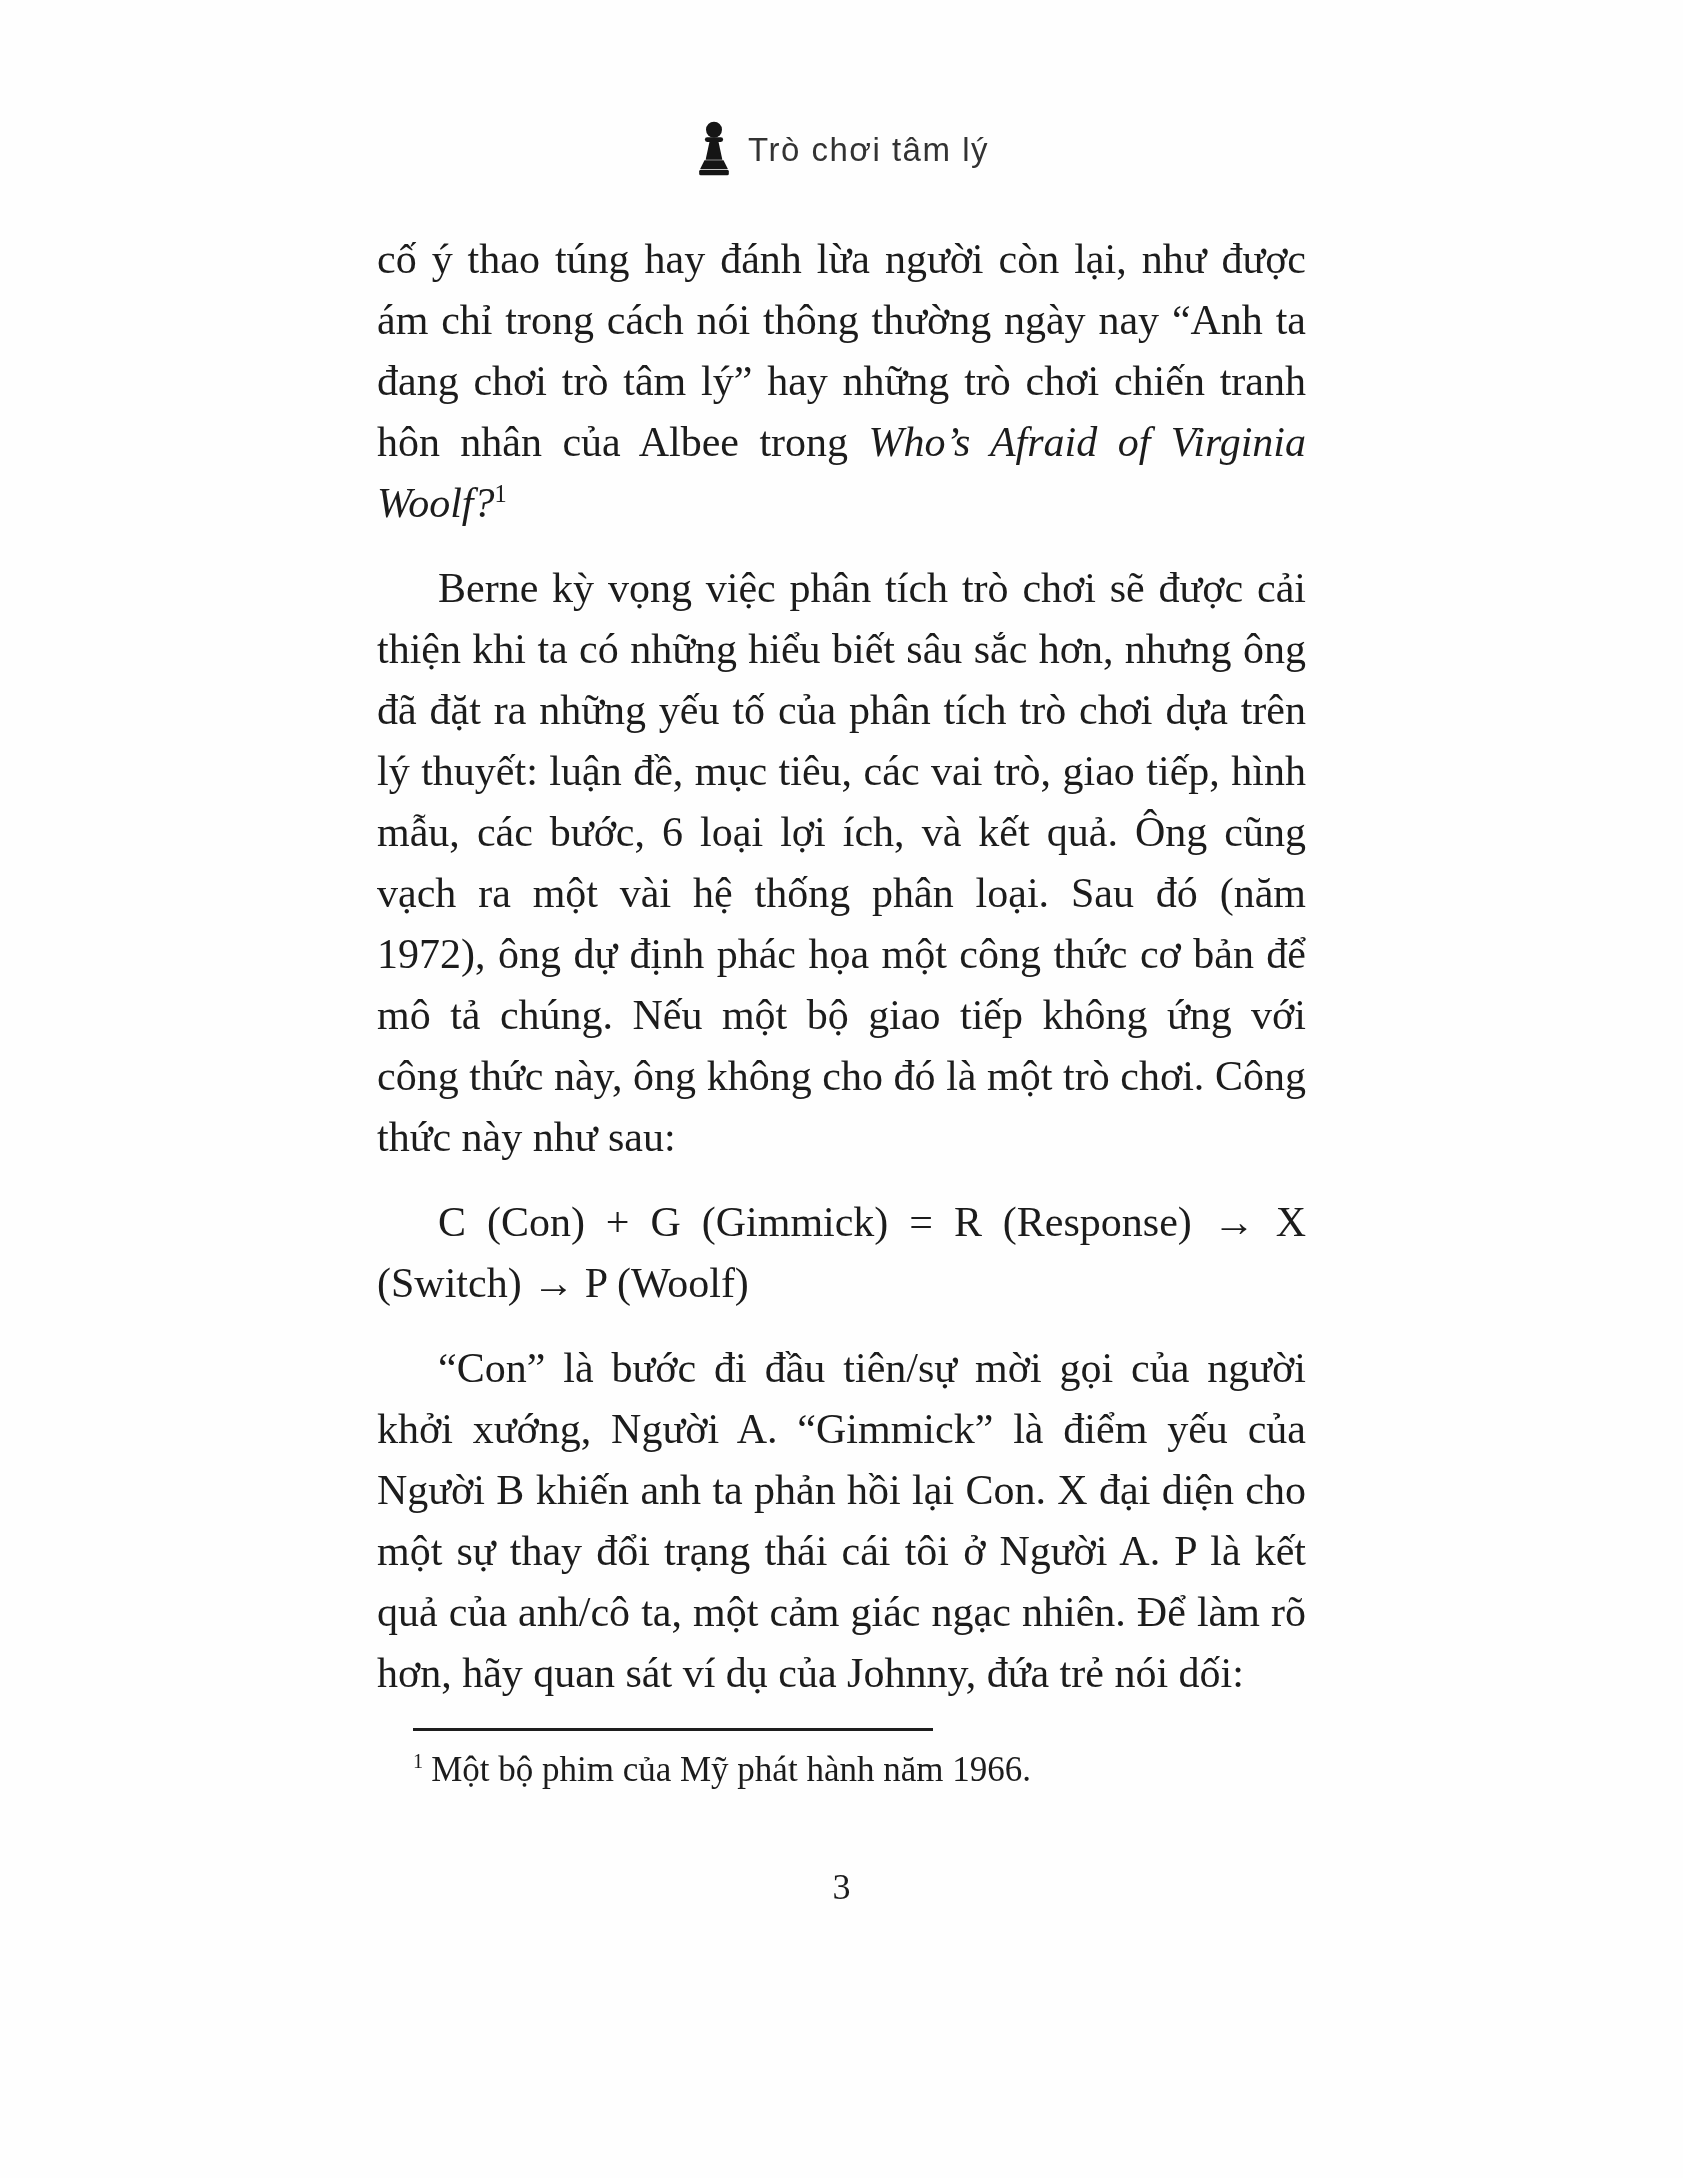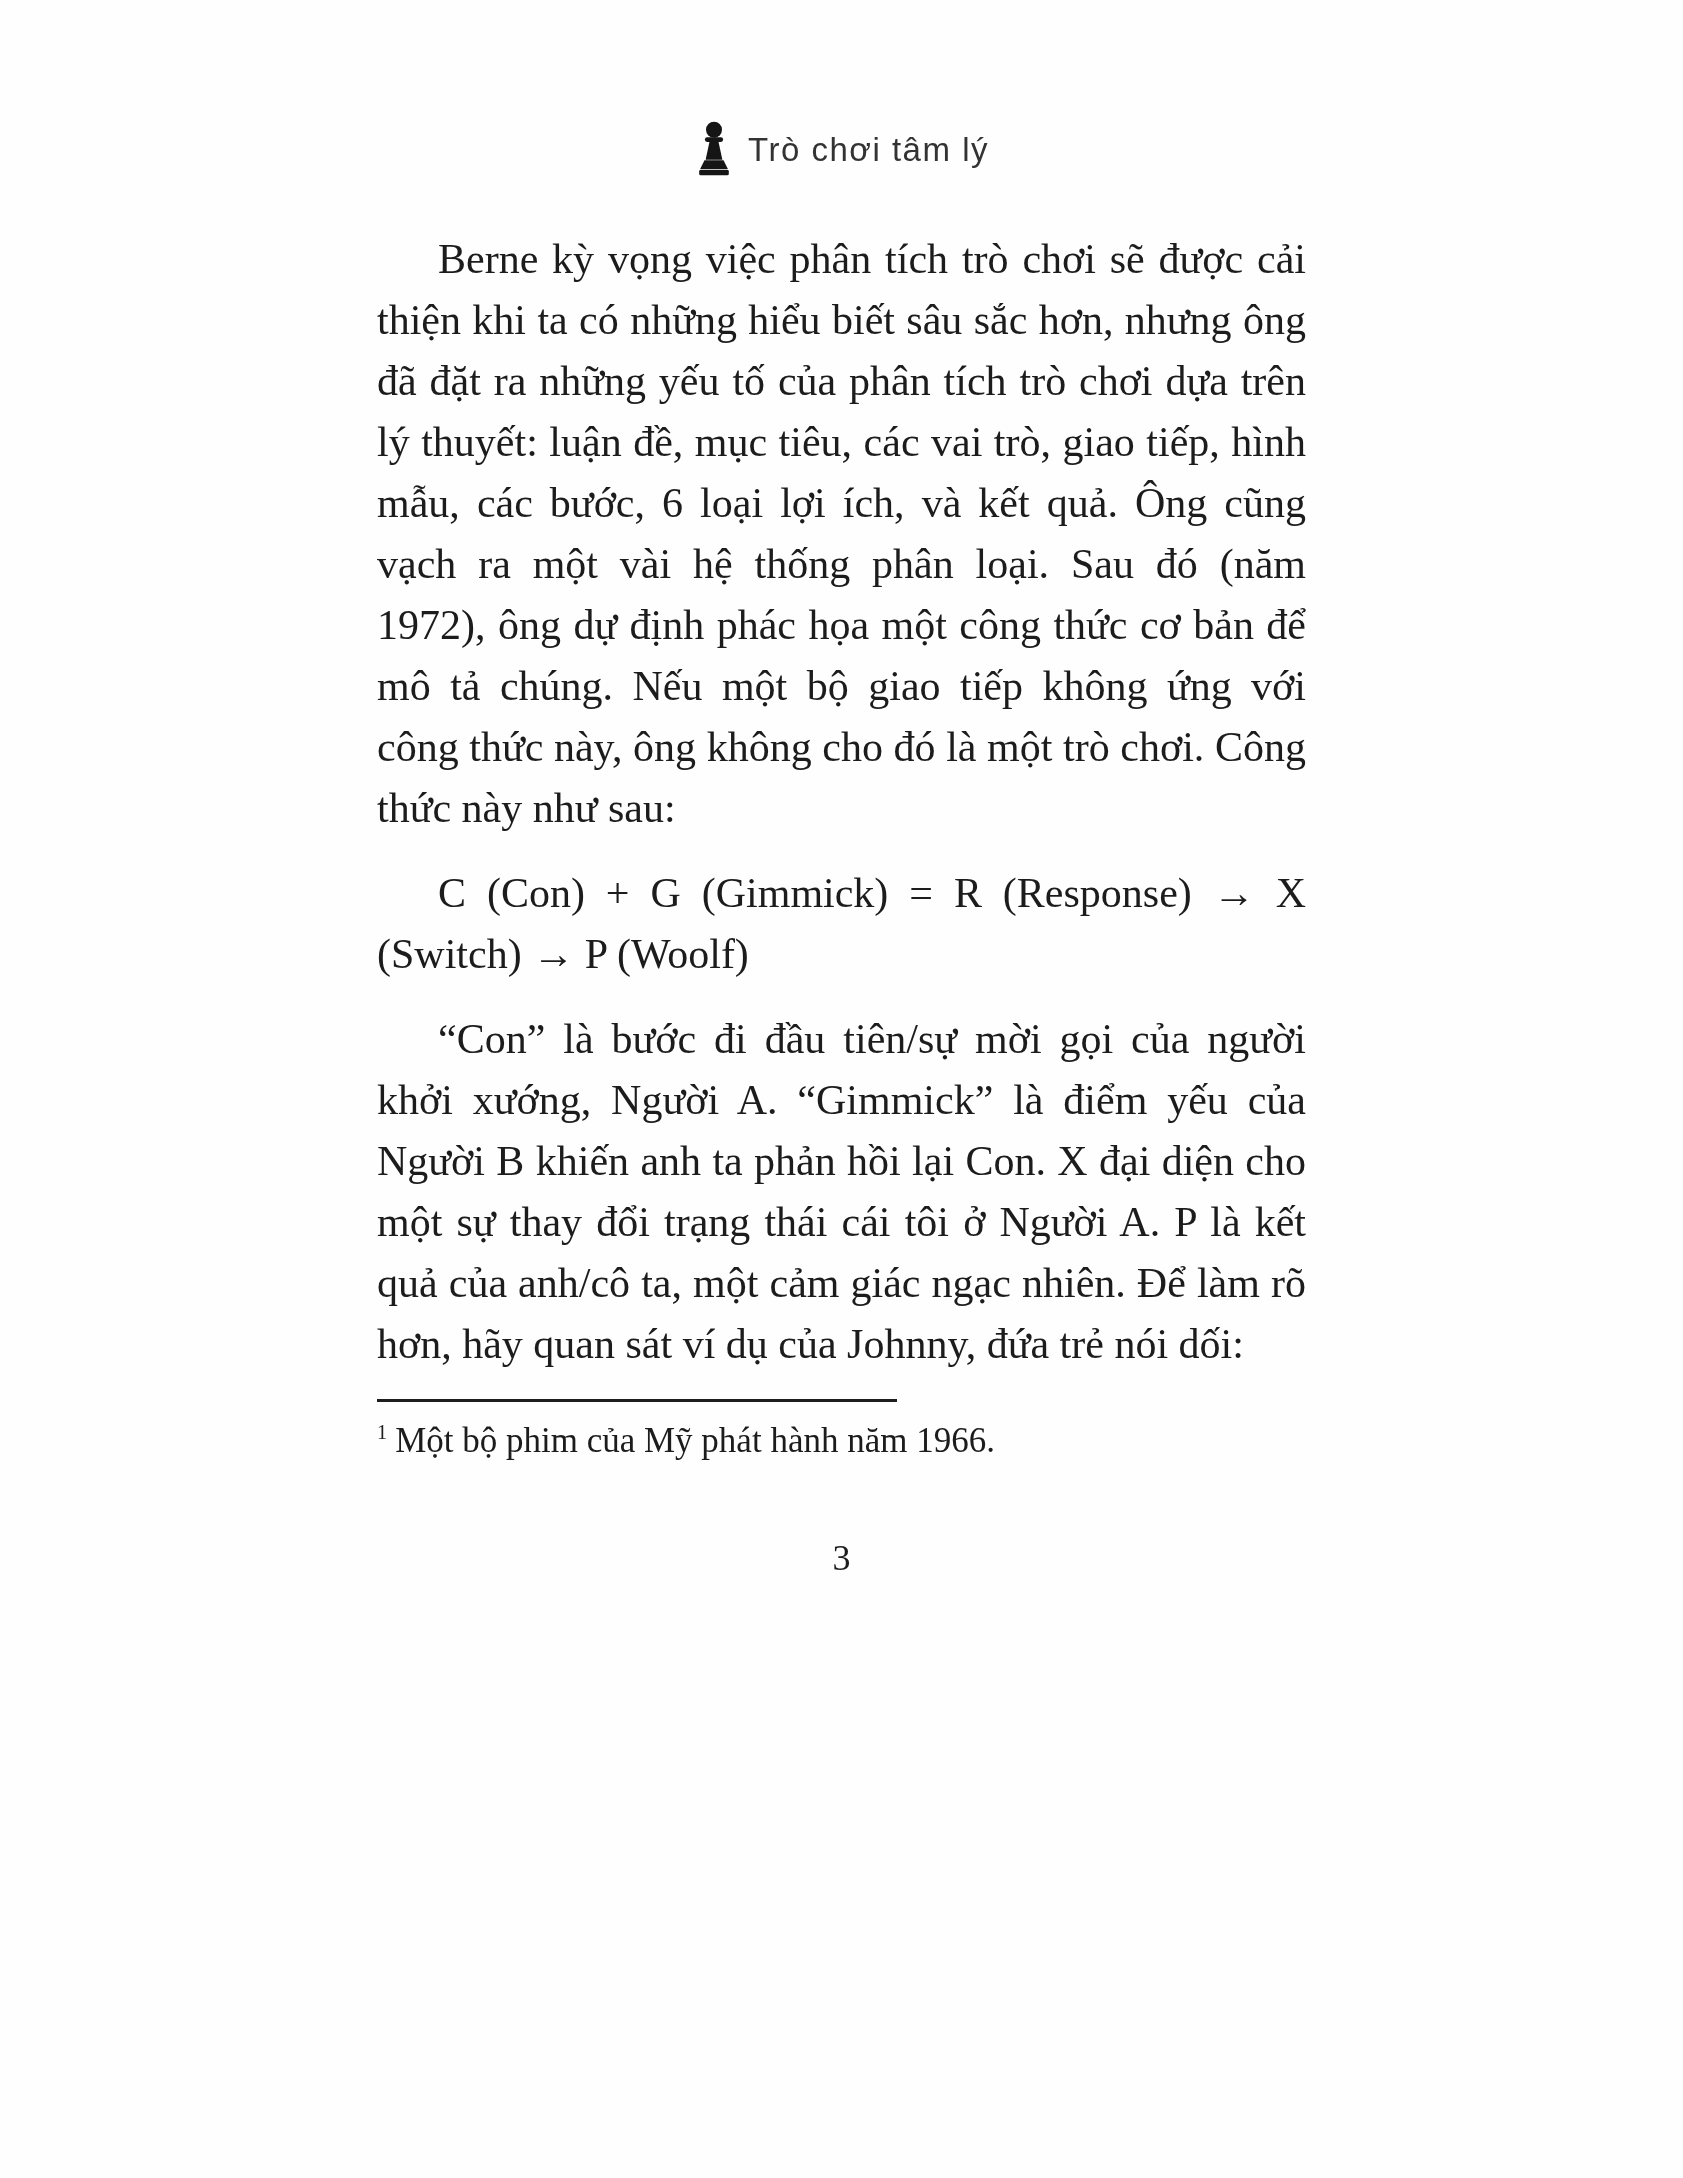--- a/index.html
+++ b/index.html
@@ -41,21 +41,21 @@
     text-indent: 61px;
     margin-bottom: 24px;
   }
   .para.no-indent { text-indent: 0; }
   .para em { font-style: italic; }
   sup {
     font-size: 0.58em;
     vertical-align: super;
     line-height: 0;
   }
-  .footnote-block { margin-top: 10px; }
+  .footnote-block { margin-top: 10px; margin-left: 36px; }
   .footnote-rule {
     width: 520px;
     height: 0;
     border-top: 3px solid #1e1e1e;
   }
   .footnote {
     font-size: 35px;
     line-height: 50px;
     margin-top: 14px;
     text-align: left;
@@ -83,20 +83,21 @@
           <path d="M5 20.6 h10 l2.3 4.6 H2.7 z"></path>
           <rect x="2.2" y="25.6" width="15.6" height="3" rx="0.8"></rect>
         </g>
       </svg>
     </span>
     <span class="header-title">Trò chơi tâm lý</span>
   </header>
 
   <main class="content">
 
+    <p class="para no-indent"><span>cố ý thao túng hay đánh lừa người còn lại, như được ám chỉ trong cách nói thông thường ngày nay “Anh ta đang chơi trò tâm lý” hay những trò chơi chiến tranh hôn nhân của Albee trong </span><em>Who’s Afraid of Virginia Woolf?</em><sup>1</sup></p>
 
     <p class="para">Berne kỳ vọng việc phân tích trò chơi sẽ được cải thiện khi ta có những hiểu biết sâu sắc hơn, nhưng ông đã đặt ra những yếu tố của phân tích trò chơi dựa trên lý thuyết: luận đề, mục tiêu, các vai trò, giao tiếp, hình mẫu, các bước, 6 loại lợi ích, và kết quả. Ông cũng vạch ra một vài hệ thống phân loại. Sau đó (năm 1972), ông dự định phác họa một công thức cơ bản để mô tả chúng. Nếu một bộ giao tiếp không ứng với công thức này, ông không cho đó là một trò chơi. Công thức này như sau:</p>
 
     <p class="para">C (Con) + G (Gimmick) = R (Response) → X (Switch) → P (Woolf)</p>
 
     <p class="para">“Con” là bước đi đầu tiên/sự mời gọi của người khởi xướng, Người A. “Gimmick” là điểm yếu của Người B khiến anh ta phản hồi lại Con. X đại diện cho một sự thay đổi trạng thái cái tôi ở Người A. P là kết quả của anh/cô ta, một cảm giác ngạc nhiên. Để làm rõ hơn, hãy quan sát ví dụ của Johnny, đứa trẻ nói dối:</p>
 
     <div class="footnote-block">
       <div class="footnote-rule"></div>
       <p class="footnote"><sup>1</sup><span class="footnote-text">Một bộ phim của Mỹ phát hành năm 1966.</span></p>

